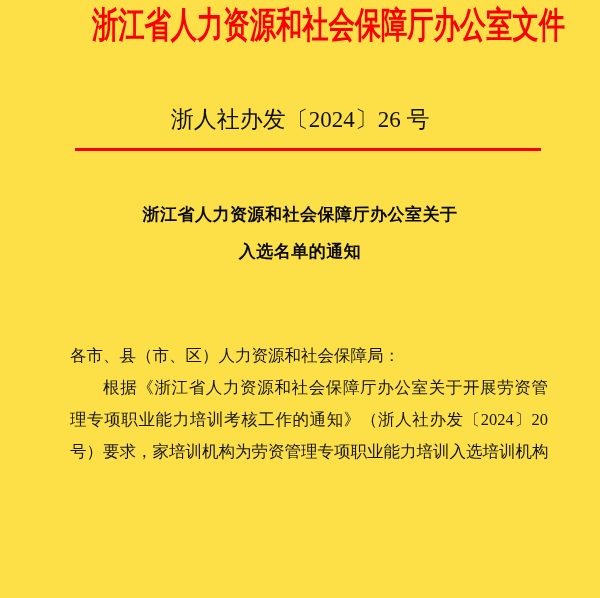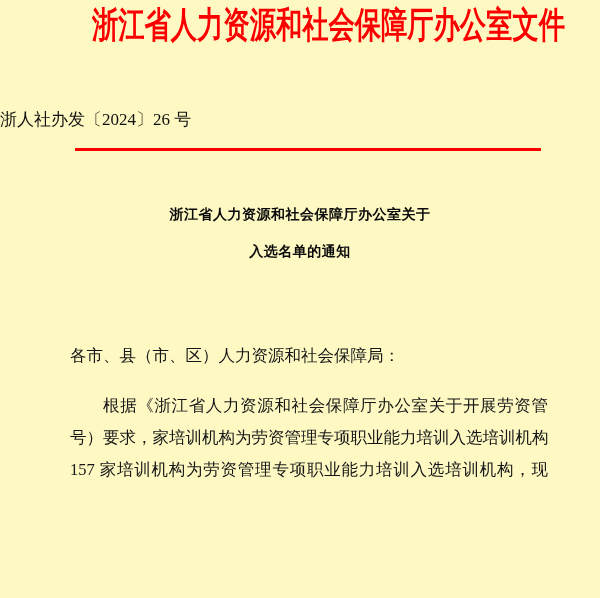--- a/index.html
+++ b/index.html
@@ -4,21 +4,21 @@
 <style>
   html, body {
     margin: 0;
     padding: 0;
     background: #ffffff;
   }
   .page {
     position: relative;
     width: 600px;
     height: 598px;
-    background: #fef9c3;
+    background: #fde047;
     overflow: hidden;
     font-family: "Liberation Serif", "DejaVu Serif", serif;
     color: #161616;
   }
   
   .org-title {
     position: absolute;
     top: 2px;
     left: 0;
     width: 100%;
@@ -31,41 +31,41 @@
     white-space: nowrap;
     letter-spacing: 0;
     transform: scaleX(0.73) translateX(15px);
     transform-origin: 50% 50%;
   }
   .doc-number {
     position: absolute;
     top: 108px;
     left: 0;
     width: 100%;
-    text-align: left;
-    font-size: 17px;
+    text-align: center;
+    font-size: 23px;
     line-height: 24px;
     color: #101010;
   }
   .red-rule {
     position: absolute;
     top: 148px;
     left: 75px;
     width: 466px;
     height: 3px;
     background: #fb0000;
   }
   
   .doc-title {
     position: absolute;
     top: 196px;
     left: 0;
     width: 100%;
     text-align: center;
-    font-size: 14px;
+    font-size: 17px;
     font-weight: bold;
     line-height: 37px;
     color: #0a0a0a;
     letter-spacing: 0.5px;
   }
   
   .doc-body {
     position: absolute;
     top: 340px;
     left: 70px;
@@ -79,21 +79,20 @@
     text-align-last: justify;
     text-justify: inter-character;
     white-space: nowrap;
   }
   .b-line.natural {
     text-align: right;
     text-align-last: left;
   }
   .b-line.indent {
     text-indent: 33px;
-    margin-top: 18px;
   }
 </style>
 </head>
 <body>
 
 <div class="page">
 
   <header>
     <h1 class="org-title">浙江省人力资源和社会保障厅办公室文件</h1>
     <div class="doc-number">浙人社办发〔2024〕26 号</div>
@@ -101,17 +100,17 @@
   </header>
 
   <section class="doc-title">
     <div class="t-line">浙江省人力资源和社会保障厅办公室关于</div>
     <div class="t-line">入选名单的通知</div>
   </section>
 
   <section class="doc-body">
     <div class="b-line natural">各市、县（市、区）人力资源和社会保障局：</div>
     <div class="b-line indent">根据《浙江省人力资源和社会保障厅办公室关于开展劳资管</div>
+    <div class="b-line">理专项职业能力培训考核工作的通知》（浙人社办发〔2024〕20</div>
     <div class="b-line">号）要求，家培训机构为劳资管理专项职业能力培训入选培训机构</div>
-    <div class="b-line">157 家培训机构为劳资管理专项职业能力培训入选培训机构，现</div>
   </section>
 
 </div>
 
 </body></html>

